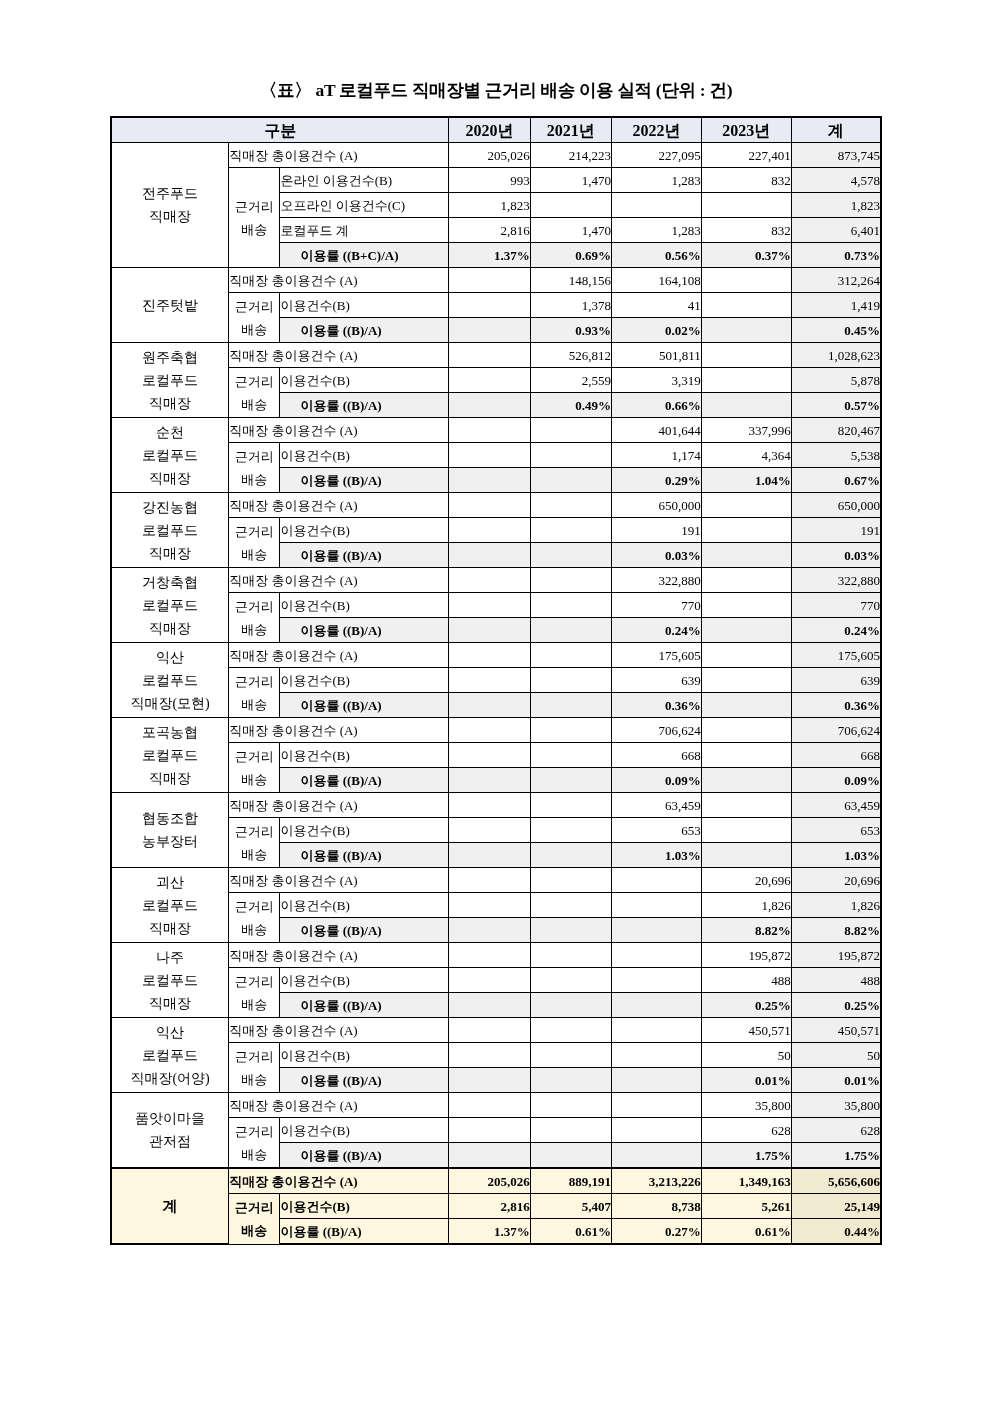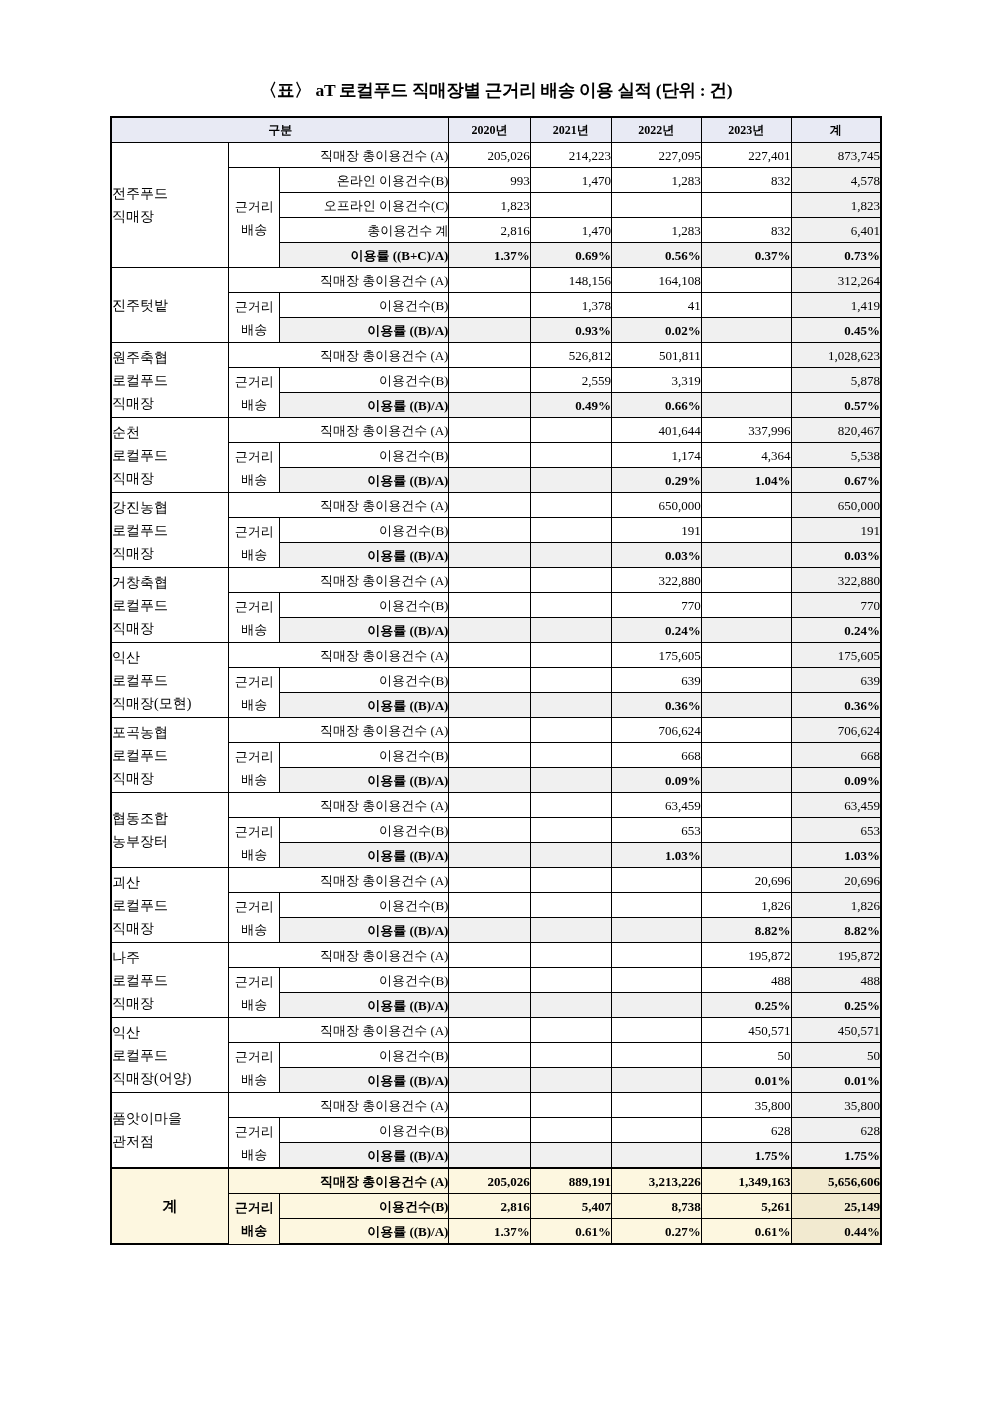--- a/index.html
+++ b/index.html
@@ -38,51 +38,52 @@
     padding: 0;
     height: 24px;
     line-height: 23px;
     vertical-align: middle;
     overflow: hidden;
     white-space: nowrap;
   }
   .head-row th {
     background: #e8eaf4;
     font-weight: bold;
-    font-size: 12px;
+    font-size: 16px;
   }
   .num {
     text-align: right;
     padding-right: 5px;
     font-size: 13px;
   }
   .lbl-store {
-    text-align: left;
+    text-align: center;
     font-size: 14px;
     line-height: 1.35;
     padding: 0 2px;
   }
   .lbl-sub {
     text-align: center;
     font-size: 13px;
     line-height: 1.3;
     margin-left: 12px;
   }
   .lbl-item {
-    text-align: right;
+    text-align: left;
     font-size: 13px;
     padding: 0 4px;
   }
   .rate-row td {
     background: #f0f0f0;
     font-weight: bold;
   }
   .rate-row td.lbl-item {
     background: #f0f0f0;
     font-weight: bold;
+    padding-left: 20px;
   }
   .tot-col {
     background: #f0f0f0;
     margin-top: 36px;
   }
   .sum-row td {
     background: #fdf7e0;
     font-weight: bold;
   }
   .sum-row td.sum-total {
@@ -157,21 +158,21 @@
         </tr>
         <tr class="">
           <td class="lbl-item">오프라인 이용건수(C)</td>
           <td class="num">1,823</td>
           <td class="num"></td>
           <td class="num"></td>
           <td class="num"></td>
           <td class="num tot-col thick-right">1,823</td>
         </tr>
         <tr class="">
-          <td class="lbl-item">총이용건수 계</td>
+          <td class="lbl-item">로컬푸드 계</td>
           <td class="num">2,816</td>
           <td class="num">1,470</td>
           <td class="num">1,283</td>
           <td class="num">832</td>
           <td class="num tot-col thick-right">6,401</td>
         </tr>
         <tr class="rate-row">
           <td class="lbl-item">이용률 ((B+C)/A)</td>
           <td class="num">1.37%</td>
           <td class="num">0.69%</td>

